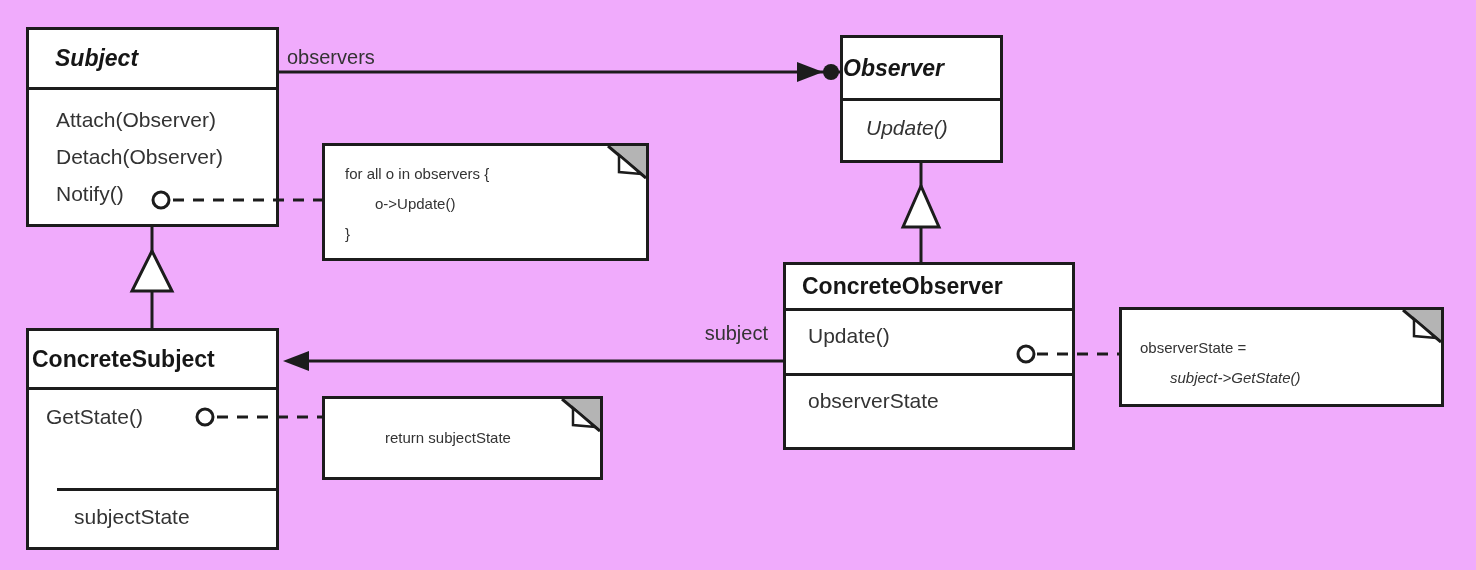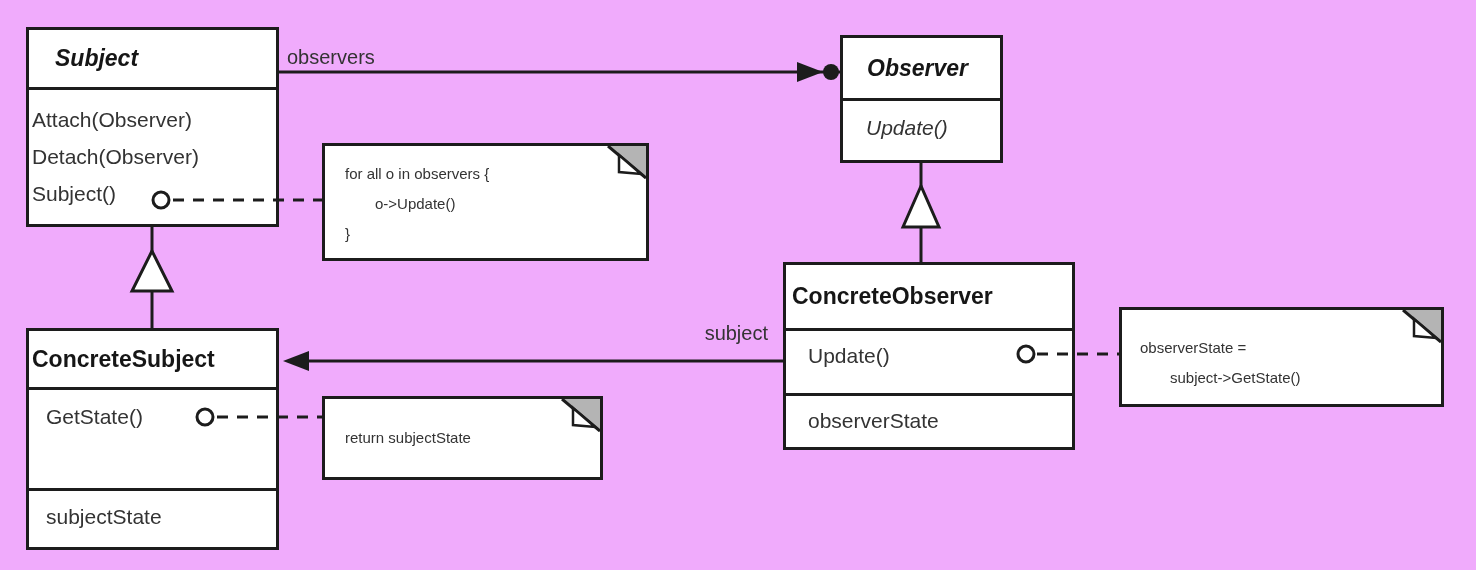--- a/index.html
+++ b/index.html
@@ -56,46 +56,46 @@
 
     <line x1="217" y1="417" x2="322" y2="417" stroke="#1c1c1c" stroke-width="3" stroke-dasharray="11 9"></line>
     <circle cx="205" cy="417" r="8" fill="#ffffff" stroke="#1c1c1c" stroke-width="3"></circle>
 
     <line x1="1037" y1="354" x2="1119" y2="354" stroke="#1c1c1c" stroke-width="3" stroke-dasharray="11 9"></line>
     <circle cx="1026" cy="354" r="8" fill="#ffffff" stroke="#1c1c1c" stroke-width="3"></circle>
   </svg>
 
   <div class="cls-box abstract" style="left:26px;top:27px;width:253px;height:200px;">
     <div class="cls-title" style="height:60px;padding-left:26px;">Subject</div>
-    <div class="compartment" style="padding:11px 0 0 3px;">
+    <div class="compartment" style="padding:11px 0 0 27px;">
       <div class="member" style="line-height:37px;">Attach(Observer)</div>
       <div class="member" style="line-height:37px;">Detach(Observer)</div>
-      <div class="member" style="line-height:37px;">Subject()</div>
+      <div class="member" style="line-height:37px;">Notify()</div>
     </div>
   </div>
 
   <div class="cls-box abstract" style="left:840px;top:35px;width:163px;height:128px;">
-    <div class="cls-title" style="height:63px;padding-left:24px;">Observer</div>
+    <div class="cls-title" style="height:63px;">Observer</div>
     <div class="compartment" style="padding:15px 0 0 23px;">
       <div class="member abstract-method">Update()</div>
     </div>
   </div>
 
   <div class="cls-box" style="left:26px;top:328px;width:253px;height:222px;">
     <div class="cls-title" style="height:59px;padding-left:3px;">ConcreteSubject</div>
     <div class="compartment" style="height:98px;padding:10px 4px 0 17px;">
       <div class="member" style="line-height:34px;">GetState()</div>
     </div>
-    <div class="compartment sep" style="padding:14px 0 0 17px;">
+    <div class="compartment sep" style="padding:14px 0 0 17px;margin-left:28px;">
       <div class="member">subjectState</div>
     </div>
   </div>
 
   <div class="cls-box" style="left:783px;top:262px;width:292px;height:188px;">
-    <div class="cls-title" style="height:66px;padding-left:6px;">ConcreteObserver</div>
+    <div class="cls-title" style="height:46px;padding-left:16px;">ConcreteObserver</div>
     <div class="compartment" style="height:62px;padding:13px 0 0 22px;">
       <div class="member">Update()</div>
     </div>
     <div class="compartment sep" style="padding:13px 8px 0 22px;">
       <div class="member">observerState</div>
     </div>
   </div>
 
   <div class="assoc-label" style="left:287px;top:46px;">observers</div>
   <div class="assoc-label" style="left:570px;top:322px;width:198px;text-align:right;">subject</div>
@@ -112,30 +112,30 @@
       <div>}</div>
     </div>
   </div>
 
   <div class="note-box" style="left:322px;top:396px;width:281px;height:84px;">
     <svg class="note-fold" width="40" height="34" viewBox="0 0 40 34">
       <polygon points="2,0 40,0 40,32" fill="#b4b4b4"></polygon>
       <line x1="2" y1="0" x2="40" y2="32" stroke="#1c1c1c" stroke-width="3"></line>
       <polygon points="13,9 13,26 35,28" fill="#ffffff" stroke="#1c1c1c" stroke-width="2.5"></polygon>
     </svg>
-    <div class="note-text" style="padding:24px 0 0 20px;">
+    <div class="note-text" style="padding:24px 0 0 20px;margin-left:40px;">
       <div>return subjectState</div>
     </div>
   </div>
 
   <div class="note-box" style="left:1119px;top:307px;width:325px;height:100px;">
     <svg class="note-fold" width="40" height="34" viewBox="0 0 40 34">
       <polygon points="2,0 40,0 40,32" fill="#b4b4b4"></polygon>
       <line x1="2" y1="0" x2="40" y2="32" stroke="#1c1c1c" stroke-width="3"></line>
       <polygon points="13,9 13,26 35,28" fill="#ffffff" stroke="#1c1c1c" stroke-width="2.5"></polygon>
     </svg>
     <div class="note-text" style="padding:23px 10px 0 18px;">
       <div>observerState =</div>
-      <div style="padding-left:30px;">subject-&gt;GetState()</div>
+      <div style="padding-left:30px;font-style:italic;">subject-&gt;GetState()</div>
     </div>
   </div>
 
 </div>
 
 </body></html>

